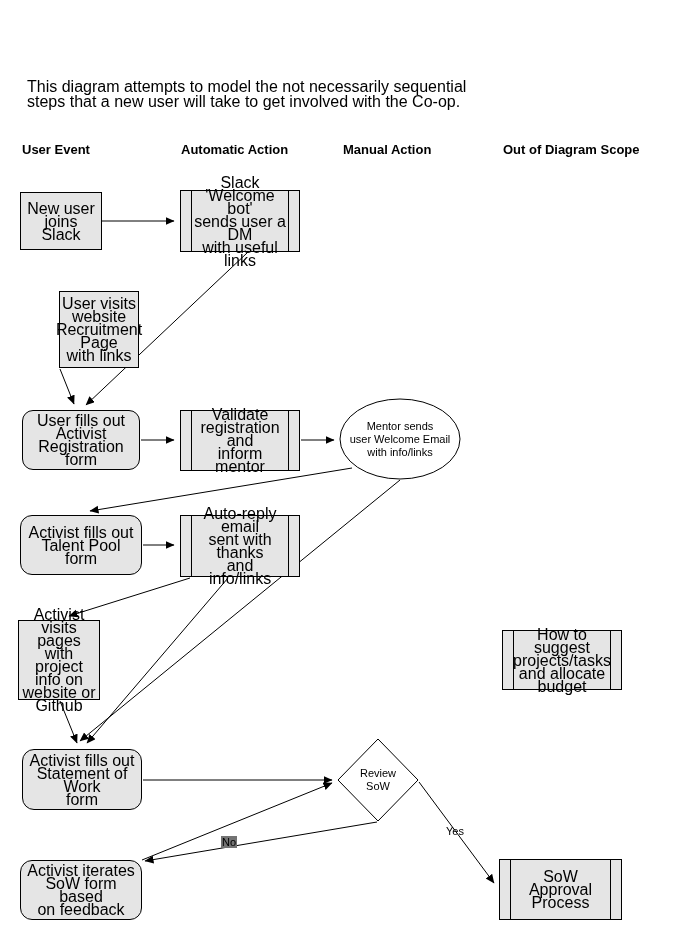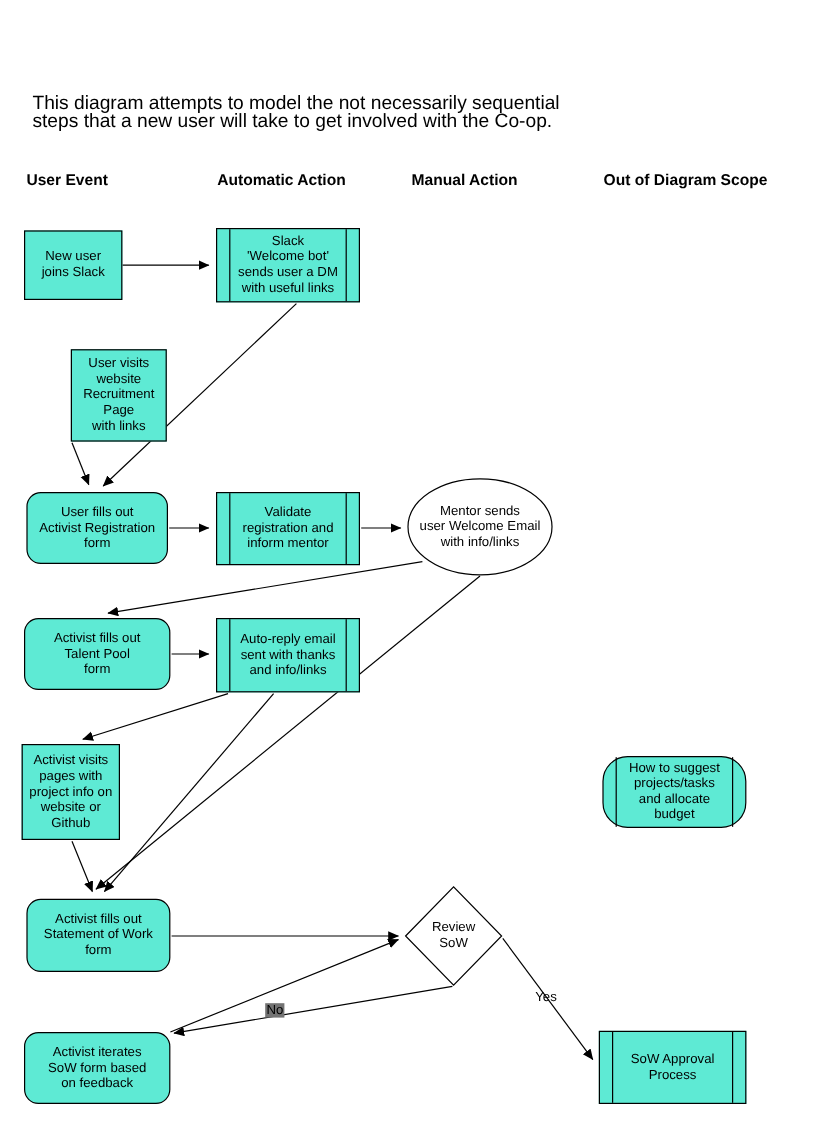--- a/index.html
+++ b/index.html
@@ -9,46 +9,46 @@
   }
   svg.edges{position:absolute;left:0;top:0;z-index:0;}
   .title{position:absolute;left:27px;top:31px;font-size:23px;font-weight:bold;letter-spacing:0;}
   .subtitle{position:absolute;left:27px;top:79px;font-size:16px;line-height:15px;white-space:pre-line;}
   .col-header{position:absolute;top:142px;font-size:13px;font-weight:bold;white-space:nowrap;}
   .col-user{left:22px;} .col-auto{left:181px;} .col-manual{left:343px;} .col-scope{left:503px;}
 
   .node{
     position:absolute;z-index:2;box-sizing:border-box;
     display:flex;align-items:center;justify-content:center;text-align:center;
-    font-size:11px;line-height:13px;white-space:pre-line;
-    background:#5eead4;border:1px solid #000;padding:0 2px;
+    font-size:16px;line-height:13px;white-space:pre-line;
+    background:#e5e5e5;border:1px solid #000;padding:0 2px;
   }
   .rounded{border-radius:12px;}
   .subprocess{padding:0 13px;}
   .subprocess::before,.subprocess::after{
     content:"";position:absolute;top:0;bottom:0;width:1px;background:#000;
   }
   .subprocess::before{left:10px;}
   .subprocess::after{right:10px;}
   .shape-label{ 
     position:absolute;z-index:2;display:flex;align-items:center;justify-content:center;
     text-align:center;font-size:11px;line-height:13px;white-space:pre-line;background:transparent;border:none;
   }
 
   
   .n-newuser   {left:20px; top:192px; width:82px;  height:58px;}
   .n-welcomebot{left:180px;top:190px; width:120px; height:62px;}
   .n-recruit   {left:20px; top:291px; width:80px;  height:77px;margin-left:39px;}
-  .n-regform   {left:22px; top:410px; width:118px; height:60px;}
+  .n-regform   {left:22px; top:410px; width:118px; height:60px;border-radius:11px;}
   .n-validate  {left:180px;top:410px; width:120px; height:61px;}
   .n-mentor    {left:340px;top:399px; width:120px; height:80px;}
   .n-talent    {left:20px; top:515px; width:122px; height:60px;}
   .n-autoreply {left:180px;top:515px; width:120px; height:62px;}
   .n-projects  {left:18px; top:620px; width:82px;  height:80px;}
-  .n-suggest   {left:502px;top:630px; width:120px; height:60px;border-radius:21px;}
+  .n-suggest   {left:502px;top:630px; width:120px; height:60px;}
   .n-sowform   {left:22px; top:749px; width:120px; height:61px;}
   .n-review    {left:338px;top:739px; width:80px;  height:82px;}
   .n-iterates  {left:20px; top:860px; width:122px; height:60px;}
   .n-approval  {left:499px;top:859px; width:123px; height:61px;}
 
   .edge-label{position:absolute;z-index:3;font-size:11px;white-space:nowrap;}
   .lbl-yes{left:446px;top:825px;}
   .lbl-no {left:221px;top:836px;background:#737373;padding:0 1px;}
 </style>
 </head>

